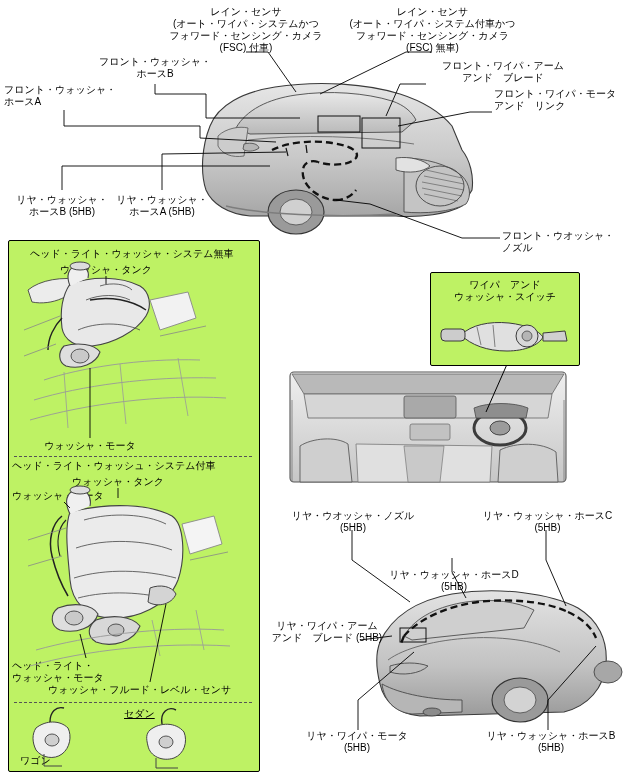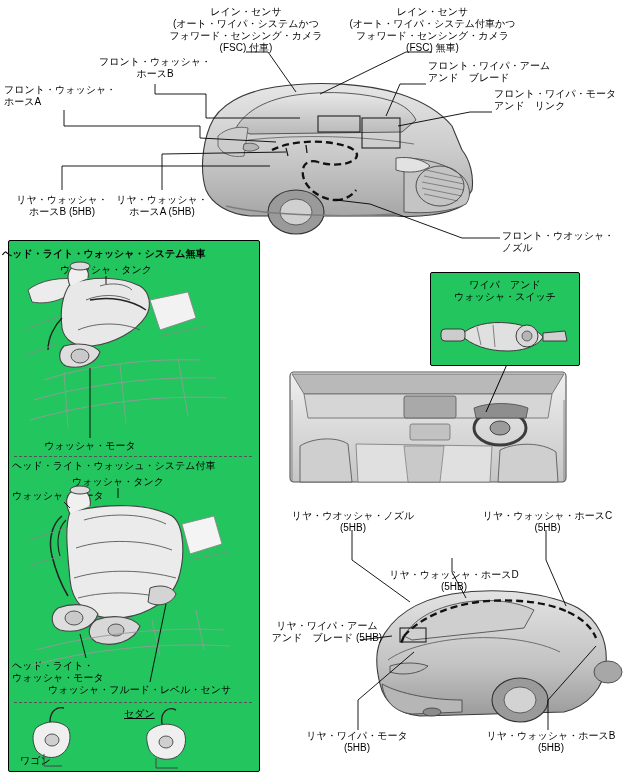--- a/index.html
+++ b/index.html
@@ -8,39 +8,39 @@
     font-family:"Liberation Sans","DejaVu Sans",sans-serif;
     color:#000;
   }
   .lbl{
     position:absolute;font-size:10px;line-height:12px;
     white-space:pre;letter-spacing:0px;
   }
   .lbl.c{text-align:center;}
   .lbl.l{text-align:left;}
   svg.overlay{position:absolute;left:0;top:0;width:629px;height:784px;pointer-events:none;}
-  .box{position:absolute;border:1.2px solid #000;border-radius:2px;background:#22c55e;}
+  .box{position:absolute;border:1.2px solid #000;border-radius:2px;background:#bef264;}
   .dashed-sep{position:absolute;border-top:1.3px dashed #555;}
 </style>
 </head>
 <body>
 
 <div class="lbl c" style="left:146px;top:6px;width:200px;">レイン・センサ
 (オート・ワイパ・システムかつ
 フォワード・センシング・カメラ
 (FSC) 付車)</div>
 <div class="lbl c" style="left:330px;top:6px;width:205px;">レイン・センサ
 (オート・ワイパ・システム付車かつ
 フォワード・センシング・カメラ
 (FSC) 無車)</div>
 <div class="lbl c" style="left:90px;top:56px;width:130px;">フロント・ウォッシャ・
 ホースB</div>
 <div class="lbl l" style="left:4px;top:84px;width:120px;">フロント・ウォッシャ・
 ホースA</div>
-<div class="lbl l" style="left:428px;top:60px;width:150px;">フロント・ワイパ・アーム
+<div class="lbl l" style="left:428px;top:60px;width:150px;text-align:center;">フロント・ワイパ・アーム
 アンド　ブレード</div>
 <div class="lbl l" style="left:494px;top:88px;width:140px;">フロント・ワイパ・モータ
 アンド　リンク</div>
 <div class="lbl c" style="left:14px;top:194px;width:96px;">リヤ・ウォッシャ・
 ホースB (5HB)</div>
 <div class="lbl c" style="left:114px;top:194px;width:96px;">リヤ・ウォッシャ・
 ホースA (5HB)</div>
 <div class="lbl l" style="left:502px;top:230px;width:130px;">フロント・ウオッシャ・
 ノズル</div>
 
@@ -218,21 +218,21 @@
     <circle cx="96" cy="25" r="11" fill="#d8d8d8" stroke="#3a3a3a" stroke-width="1"></circle>
     <circle cx="96" cy="25" r="5" fill="#b5b5b5" stroke="#444" stroke-width="0.8"></circle>
     <path d="M112 22 L134 20 L136 30 L112 30 Z" fill="#d0d0d0" stroke="#3a3a3a" stroke-width="1"></path>
     <path d="M46 16 L50 34" stroke="#666" stroke-width="0.8" fill="none"></path>
     <path d="M62 14 L64 36" stroke="#666" stroke-width="0.8" fill="none"></path>
   </svg>
 </div>
 
 <div class="box" style="left:8px;top:240px;width:250px;height:530px;"></div>
 
-<div class="lbl l" style="left:2px;top:248px;width:236px;font-weight:bold;">ヘッド・ライト・ウォッシャ・システム無車</div>
+<div class="lbl l" style="left:30px;top:248px;width:236px;">ヘッド・ライト・ウォッシャ・システム無車</div>
 <div class="lbl c" style="left:46px;top:264px;width:120px;">ウォッシャ・タンク</div>
 <div class="lbl c" style="left:30px;top:440px;width:120px;">ウォッシャ・モータ</div>
 
 <div class="dashed-sep" style="left:14px;top:456px;width:238px;"></div>
 
 <div class="lbl l" style="left:12px;top:460px;width:238px;">ヘッド・ライト・ウォッシュ・システム付車</div>
 <div class="lbl c" style="left:58px;top:476px;width:120px;">ウォッシャ・タンク</div>
 <div class="lbl l" style="left:12px;top:490px;width:120px;">ウォッシャ・モータ</div>
 <div class="lbl l" style="left:12px;top:660px;width:110px;">ヘッド・ライト・
 ウォッシャ・モータ</div>

